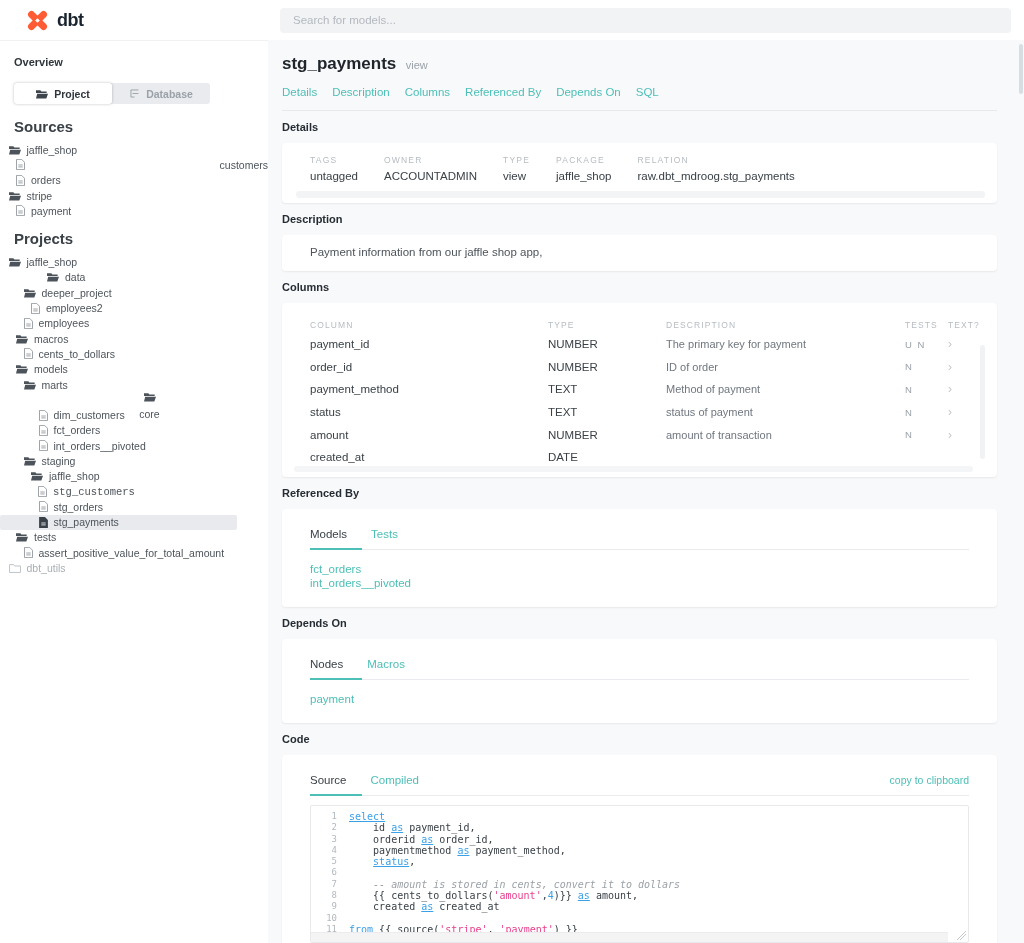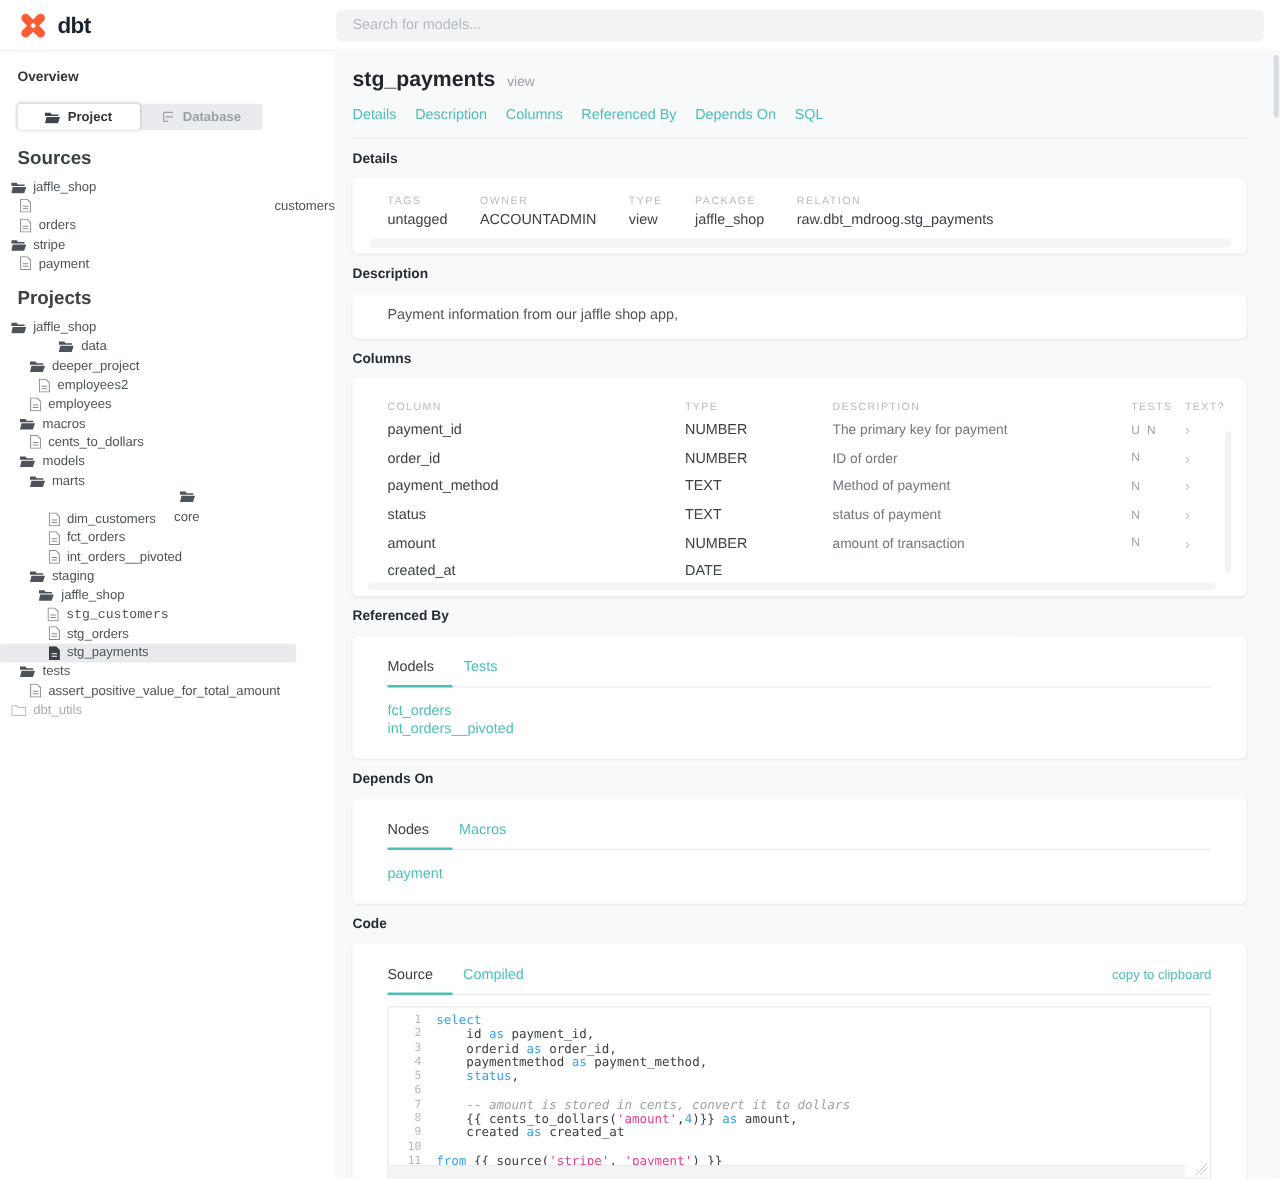--- a/index.html
+++ b/index.html
@@ -1,20 +1,20 @@
 <!DOCTYPE html>
 <html><head>
 <meta charset="utf-8">
 <style>
   html,body{margin:0;padding:0;overflow:hidden;}
   body{width:1024px;height:943px;font-family:"Liberation Sans",sans-serif;background:#fff;}
   .page{position:relative;width:1024px;height:943px;background:#fff;}
 
   
-  .top-header{position:absolute;top:0;left:1px;right:0;height:40px;background:#fff;display:flex;align-items:center;z-index:3;}
+  .top-header{position:absolute;top:0;left:12px;right:0;height:40px;background:#fff;display:flex;align-items:center;z-index:3;}
   .logo{width:268px;box-sizing:border-box;padding-left:13px;display:flex;align-items:center;gap:7px;}
   .logo-text{font-size:18px;font-weight:bold;color:#19232e;letter-spacing:-.5px;}
   .search-wrap{flex:1;padding-right:13px;}
   .search-input{width:100%;height:25px;background:#f2f3f5;border:none;border-radius:4px;font-size:11.5px;color:#555;padding:0 13px;box-sizing:border-box;outline:none;}
   .search-input::placeholder{color:#b3b9bf;}
 
   
   .sidebar{position:absolute;top:40px;left:0;width:268px;bottom:0;background:#fff;border-top:1px solid #f0f1f3;box-sizing:border-box;padding:15px 14px 0;}
   .overview{font-size:11px;font-weight:bold;color:#2e353c;margin-bottom:15px;}
   .segmented{display:flex;background:#e9ebee;border-radius:3px;width:196px;height:21px;margin-bottom:14px;}
@@ -70,21 +70,21 @@
   .tab.active::after{content:'';position:absolute;left:0;bottom:-10px;height:2px;width:52px;background:#4cbfb7;}
   .link-list{margin-top:13px;}
   .link-item{font-size:11.5px;color:#4cbfb7;line-height:13.5px;cursor:pointer;}
 
   
   .code-card{height:202px;padding:19px 28px 14px;}
   .copy-link{margin-left:auto;font-size:10.5px;color:#4cbfb7;cursor:pointer;}
   .code-box{margin-top:9px;border:1px solid #e7e9eb;border-radius:2px;height:138px;box-sizing:border-box;padding-top:5px;position:relative;overflow:hidden;background:#fff;}
   .code-line{display:flex;font-family:"DejaVu Sans Mono",monospace;font-size:10px;line-height:11.3px;white-space:pre;}
   .gutter{width:26px;flex:none;text-align:right;color:#b3b9bf;padding-right:12px;font-size:9px;}
-  .kw{color:#3aa0e8;} .str{color:#e83e8c;} .num{color:#3aa0e8;} .cm{color:#9ba1a6;font-style:italic;} .id{color:#3a4147;}
+  .kw{color:#3aa0e8;text-decoration:underline;} .str{color:#e83e8c;} .num{color:#3aa0e8;} .cm{color:#9ba1a6;font-style:italic;} .id{color:#3a4147;}
   .code-hbar{position:absolute;left:0;right:20px;bottom:0;height:9px;background:#f4f4f5;border-top:1px solid #ececee;}
   .resize-grip{position:absolute;right:2px;bottom:2px;width:9px;height:9px;
     background:linear-gradient(135deg,transparent 0 45%,#c4c8cc 45% 52%,transparent 52% 63%,#c4c8cc 63% 70%,transparent 70%);}
   .page-vscroll{position:absolute;right:1px;top:44px;width:4px;height:50px;background:#ced3d8;border-radius:2px;opacity:.75;}
 </style>
 </head>
 <body>
 
 <div class="page">
 

